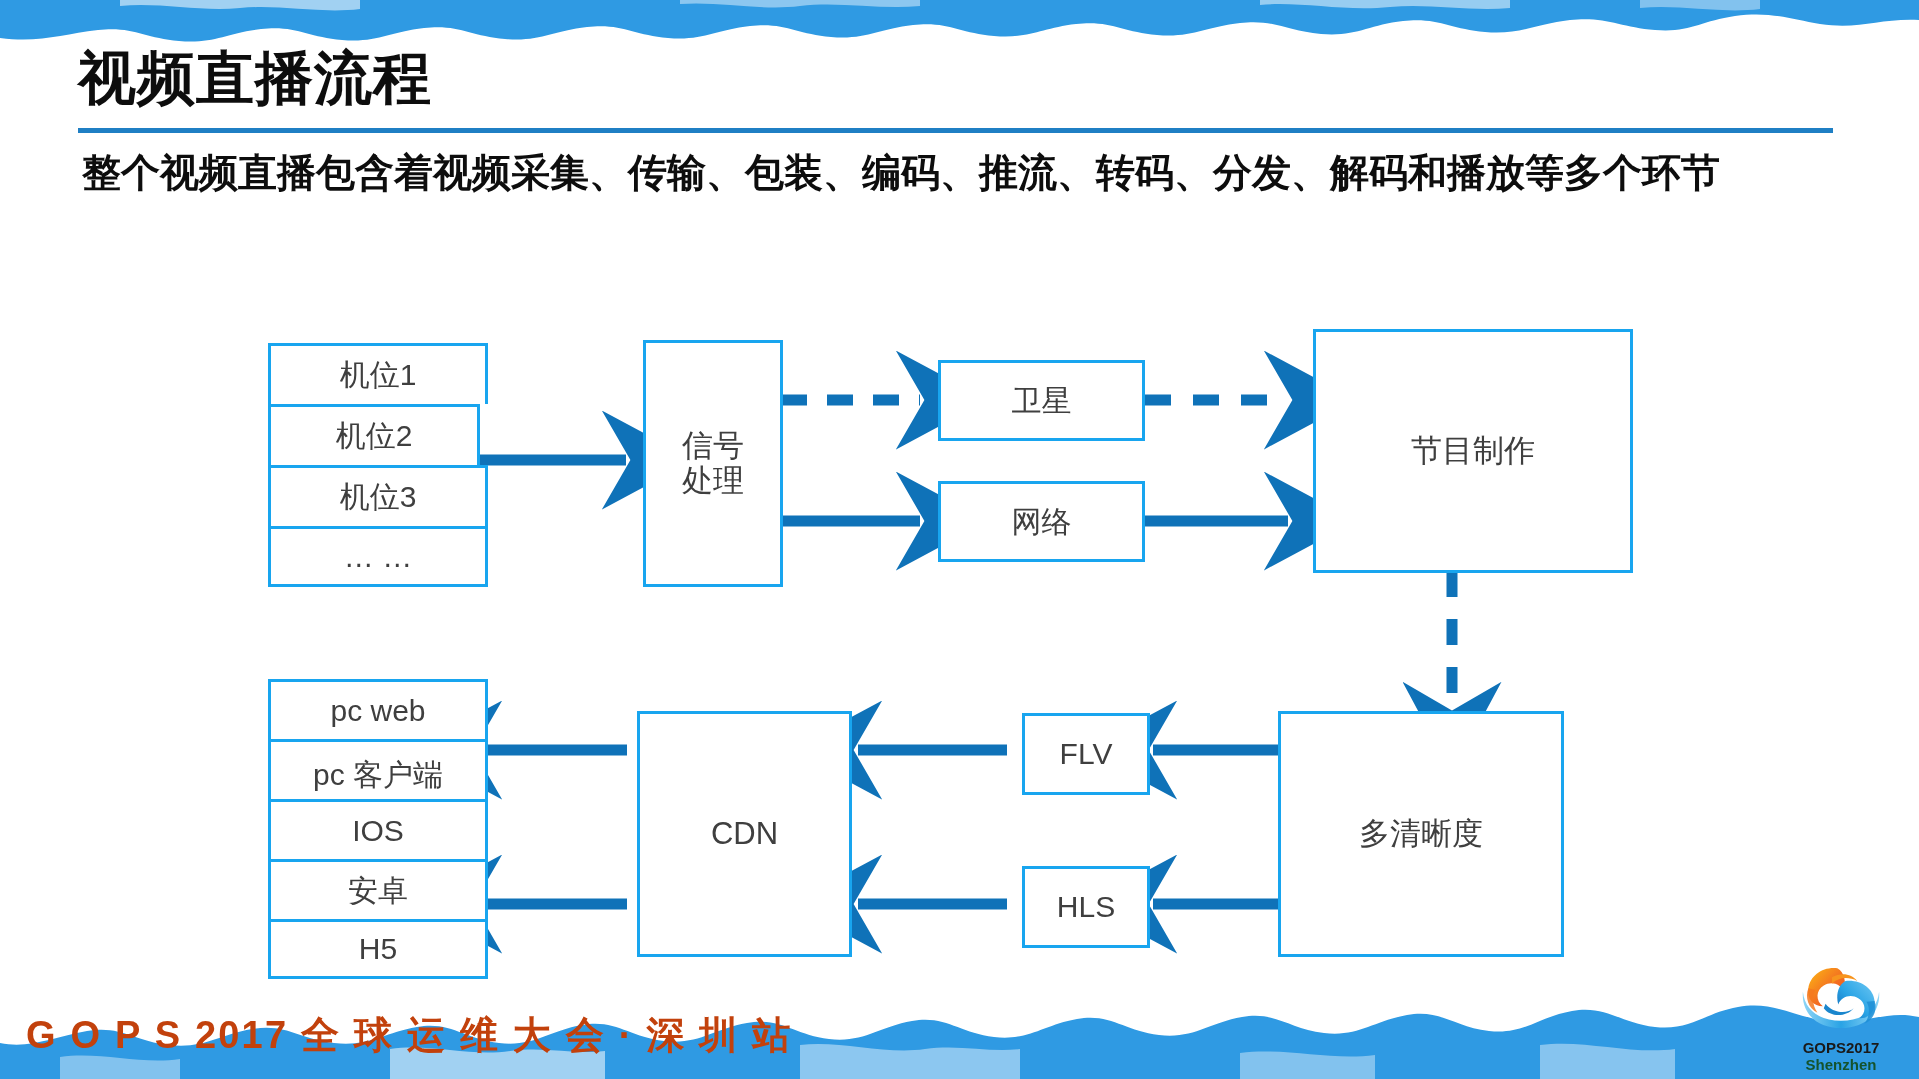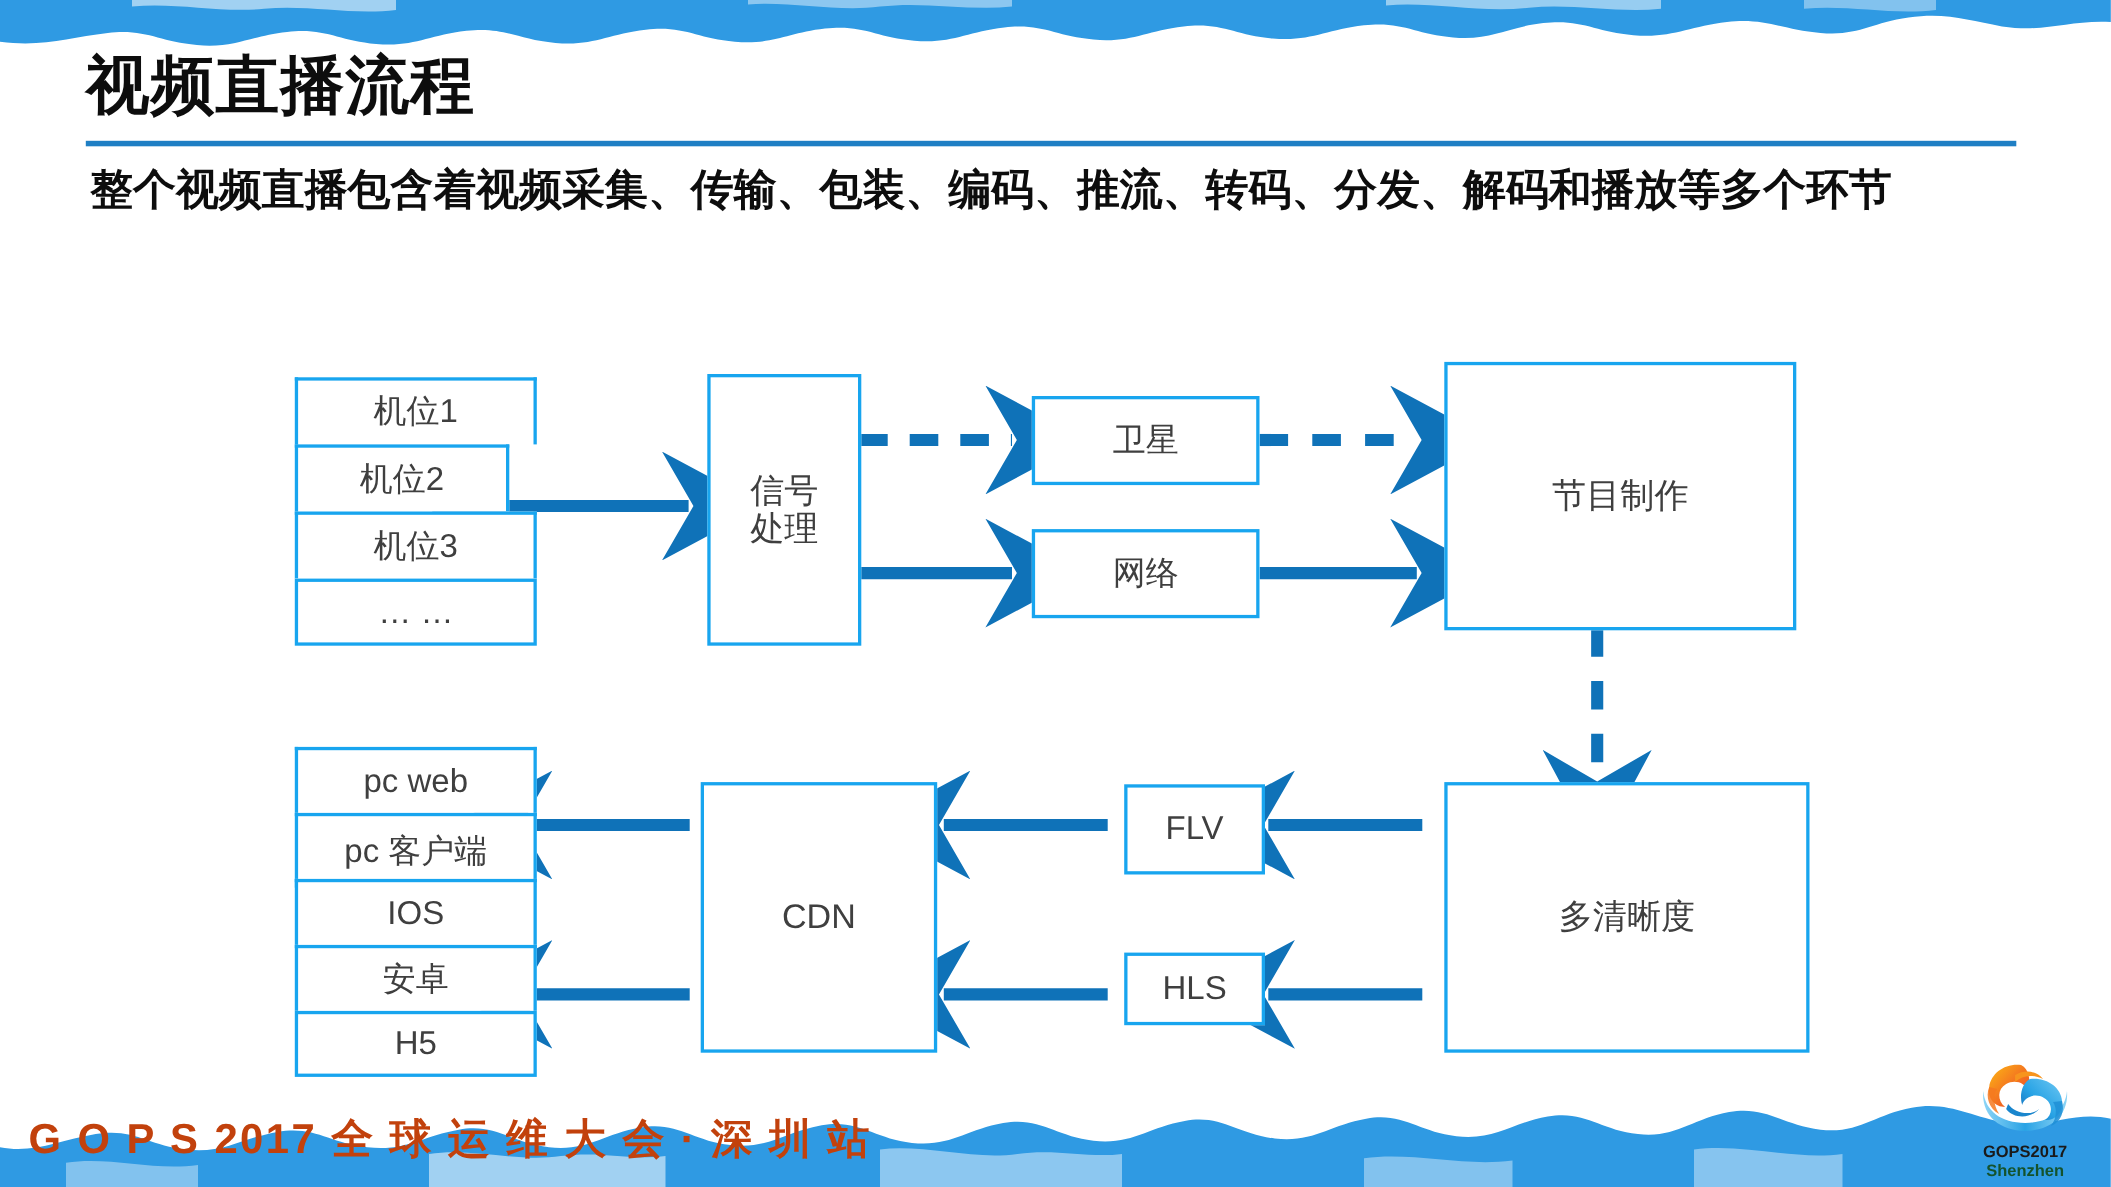--- a/index.html
+++ b/index.html
@@ -148,36 +148,36 @@
       <g>
         <line x1="1007" y1="904" x2="858" y2="904" stroke="#0f72b8" stroke-width="11" marker-end="url(#ah)"></line>
       </g>
 
       <g>
         <line x1="627" y1="904" x2="478" y2="904" stroke="#0f72b8" stroke-width="11" marker-end="url(#ah)"></line>
       </g>
     </svg>
 
     <div class="node stack-cell" style="left:268px; top:343px; width:220px; height:61px;">机位1</div>
-    <div class="node stack-cell" style="left:268px; top:404px; width:195px; height:61px;">机位2</div>
+    <div class="node stack-cell" style="left:268px; top:404px; width:212px; height:61px;">机位2</div>
     <div class="node stack-cell" style="left:268px; top:465px; width:220px; height:61px;">机位3</div>
     <div class="node stack-cell last" style="left:268px; top:526px; width:220px; height:61px;">… …</div>
 
     <div class="node big" style="left:643px; top:340px; width:140px; height:247px;">信号
 处理</div>
 
     <div class="node" style="left:938px; top:360px; width:207px; height:81px;">卫星</div>
     <div class="node" style="left:938px; top:481px; width:207px; height:81px;">网络</div>
 
     <div class="node big" style="left:1313px; top:329px; width:320px; height:244px;text-align:right;">节目制作</div>
 
-    <div class="node big" style="left:1313px; top:711px; width:332px; height:246px;">多清晰度</div>
+    <div class="node big" style="left:1278px; top:711px; width:286px; height:246px;">多清晰度</div>
 
     <div class="node" style="left:1022px; top:713px; width:128px; height:82px;text-align:center;">FLV</div>
-    <div class="node" style="left:1022px; top:866px; width:128px; height:66px;">HLS</div>
+    <div class="node" style="left:1022px; top:866px; width:128px; height:82px;">HLS</div>
 
     <div class="node big" style="left:637px; top:711px; width:215px; height:246px;">CDN</div>
 
     <div class="node stack-cell" style="left:268px; top:679px; width:220px; height:60px;">pc web</div>
     <div class="node stack-cell" style="left:268px; top:739px; width:220px; height:68px;">pc 客户端</div>
     <div class="node stack-cell" style="left:268px; top:799px; width:220px; height:60px;">IOS</div>
     <div class="node stack-cell" style="left:268px; top:859px; width:220px; height:60px;">安卓</div>
     <div class="node stack-cell last" style="left:268px; top:919px; width:220px; height:60px;">H5</div>
   </div>
 

